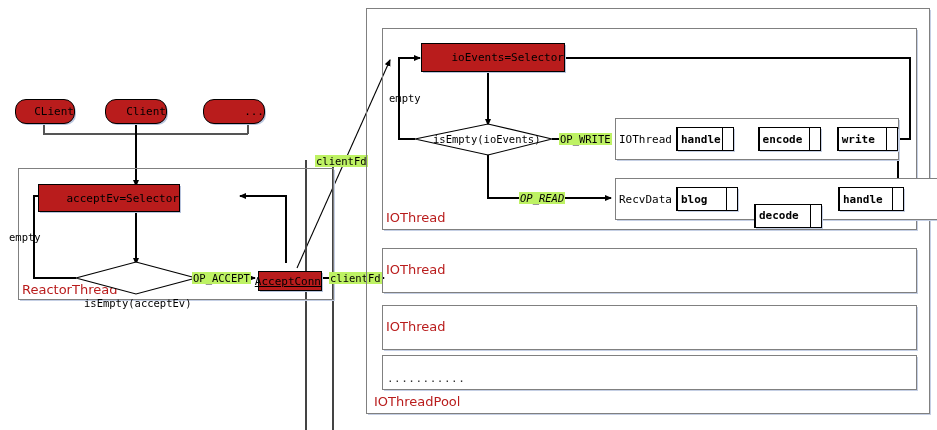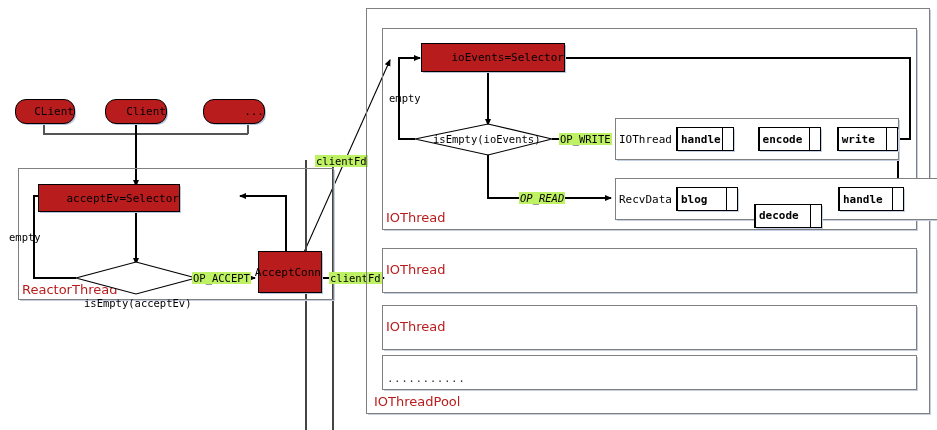--- a/index.html
+++ b/index.html
@@ -217,21 +217,21 @@
 
   <svg class="layer" viewBox="0 0 937 430" style="pointer-events:none;">
     <polygon points="136,262 196,278 136,294 76,278" fill="#ffffff" stroke="#000000" stroke-width="1.1"></polygon>
   </svg>
   <div class="edge-label" style="left:83px; top:272px; background:transparent;margin-top:25px;">isEmpty(acceptEv)</div>
 
   <div class="edge-label" style="left:8px; top:231px; background:transparent;">empty</div>
 
   <div class="edge-label" style="left:192px; top:272px;">OP_ACCEPT</div>
 
-  <div class="node" style="left:258px; top:251px; width:64px; height:42px;">
+  <div class="node" style="left:258px; top:271px; width:64px; height:20px;text-decoration:underline;">
     <span>AcceptConn</span>
   </div>
 
   <div class="edge-label" style="left:315px; top:155px;">clientFd</div>
   <div class="edge-label" style="left:329px; top:272px;">clientFd</div>
 
   <div class="container" style="left:366px; top:8px; width:564px; height:406px;"></div>
   <div class="container-label" style="left:374px; top:394px;">IOThreadPool</div>
 
   <div class="container" style="left:382px; top:28px; width:535px; height:202px;"></div>

